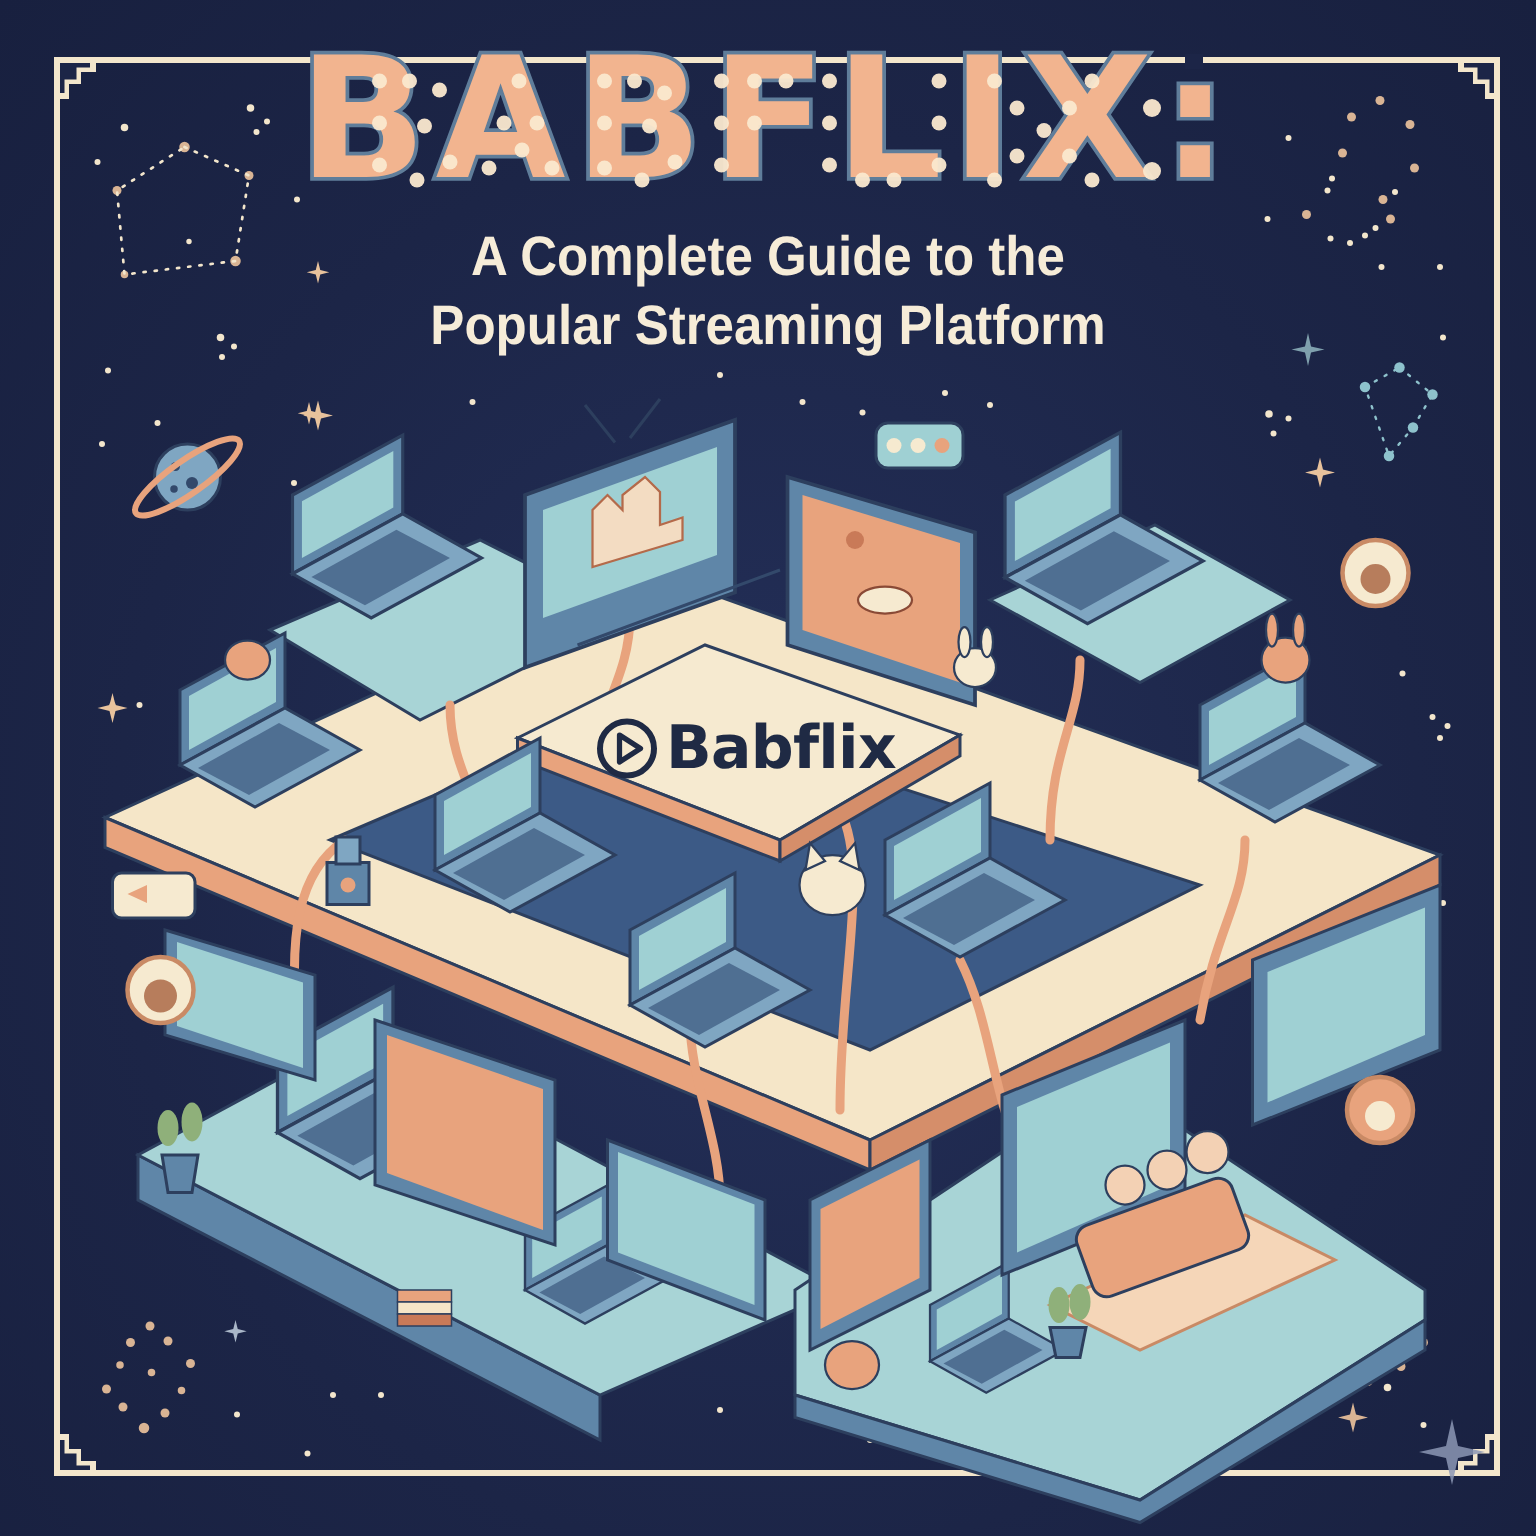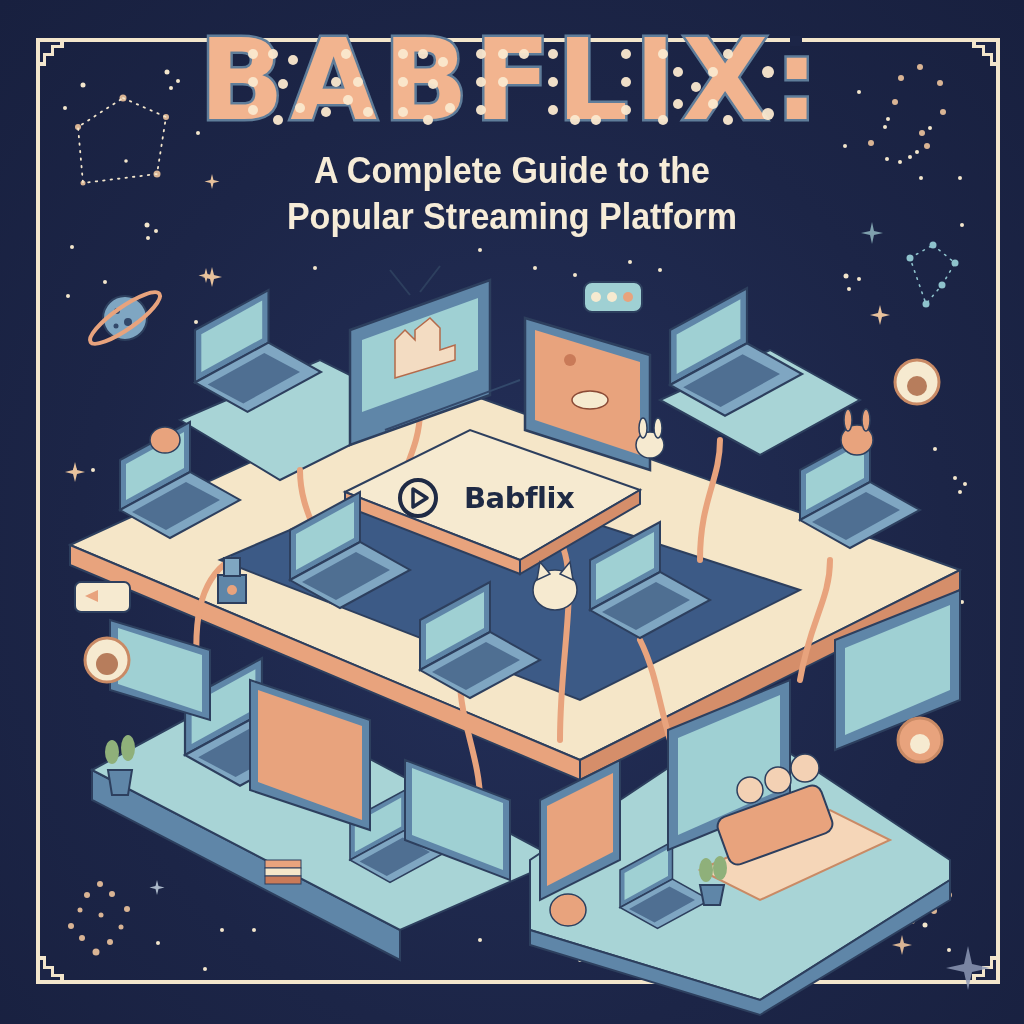--- a/index.html
+++ b/index.html
@@ -34,22 +34,22 @@
     font-family:"Liberation Sans", sans-serif; font-weight:bold;
     color:#f6ecd8; font-size:37px; line-height:1.05;
     transform:scaleX(0.92);
   }
   .sub1 { top:152px; }
   .sub2 { top:198px; }
 
   .scene { position:absolute; left:0; top:0; width:1024px; height:1024px; }
   .logo-label {
     position:absolute; left:396px; top:476px;
-    display:flex; align-items:center; gap:24px;
-    font-family:"DejaVu Sans", sans-serif; font-weight:bold; font-size:29px; color:#1f2a44;
+    display:flex; align-items:center; gap:4px;
+    font-family:"DejaVu Sans", sans-serif; font-weight:bold; font-size:40px; color:#1f2a44;
     letter-spacing:-0.5px;
   }
   .logo-label svg { width:44px; height:44px; }
 </style>
 </head>
 <body>
 
 <div class="poster">
 
   <div class="frame">

